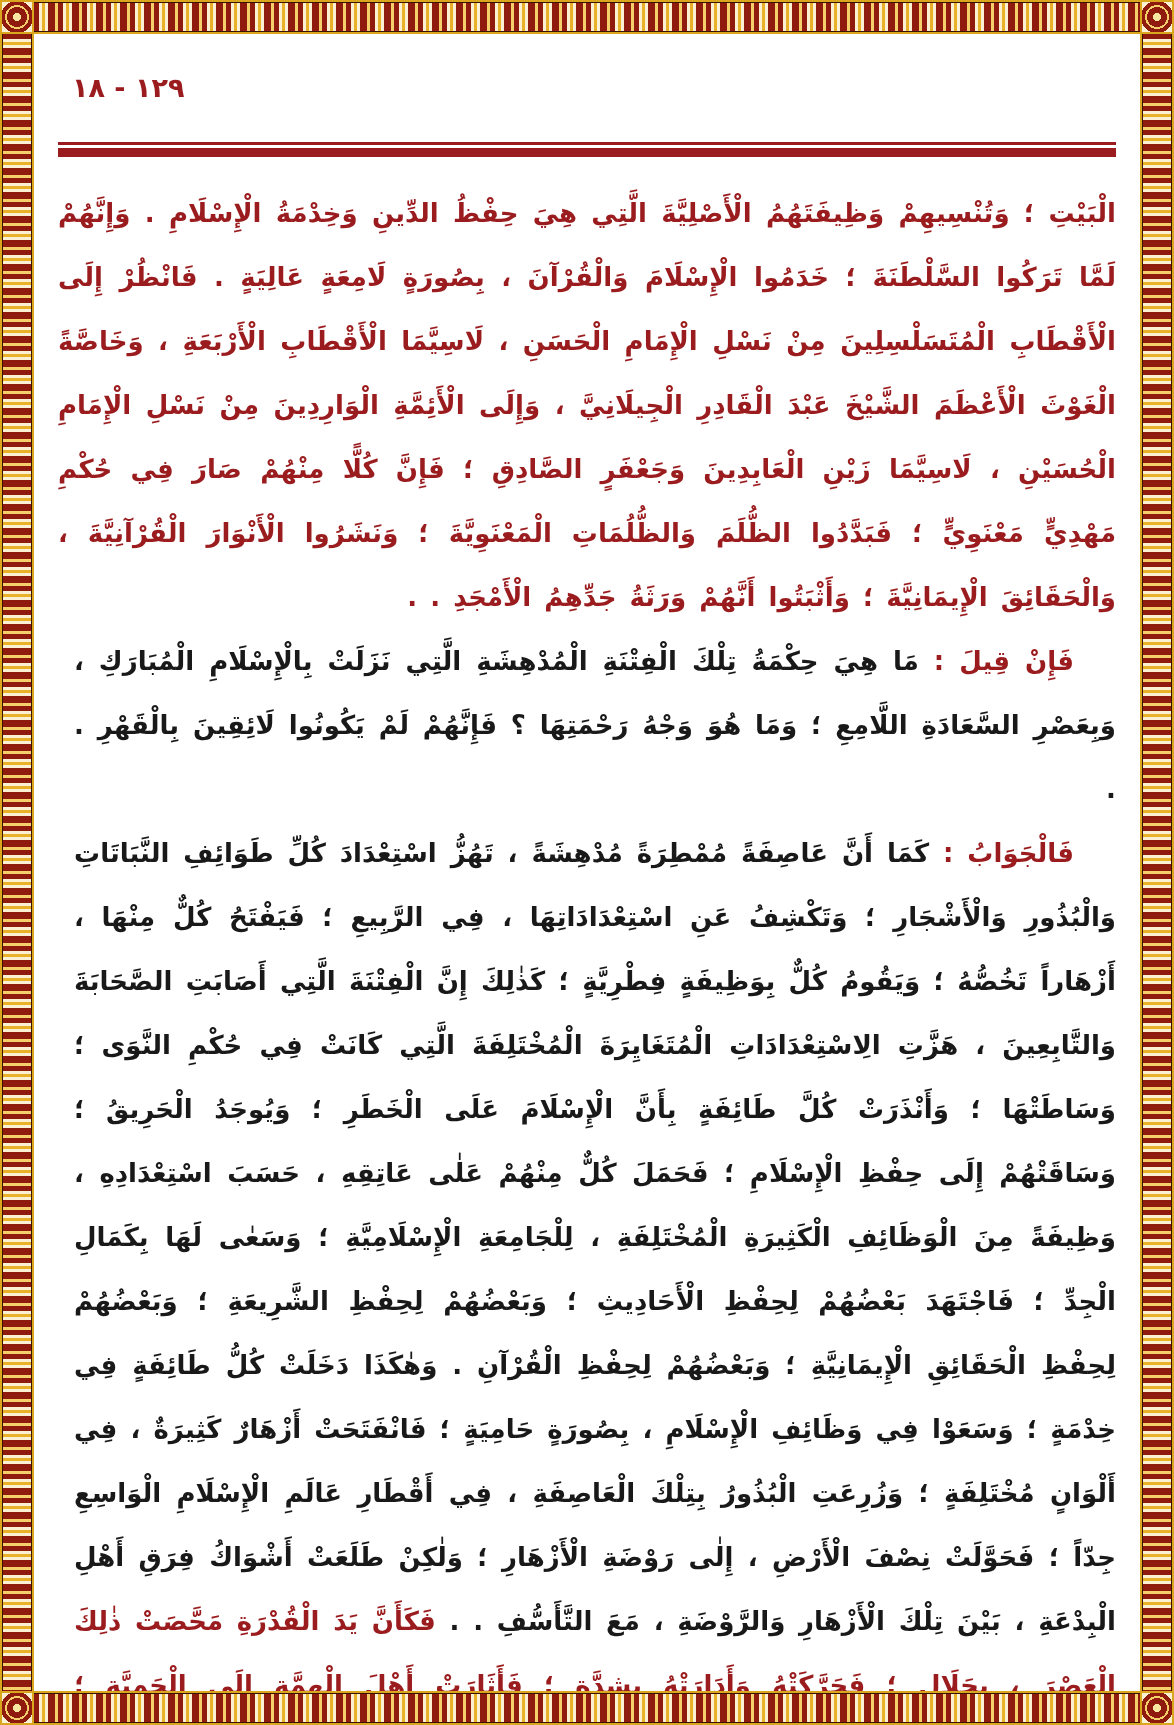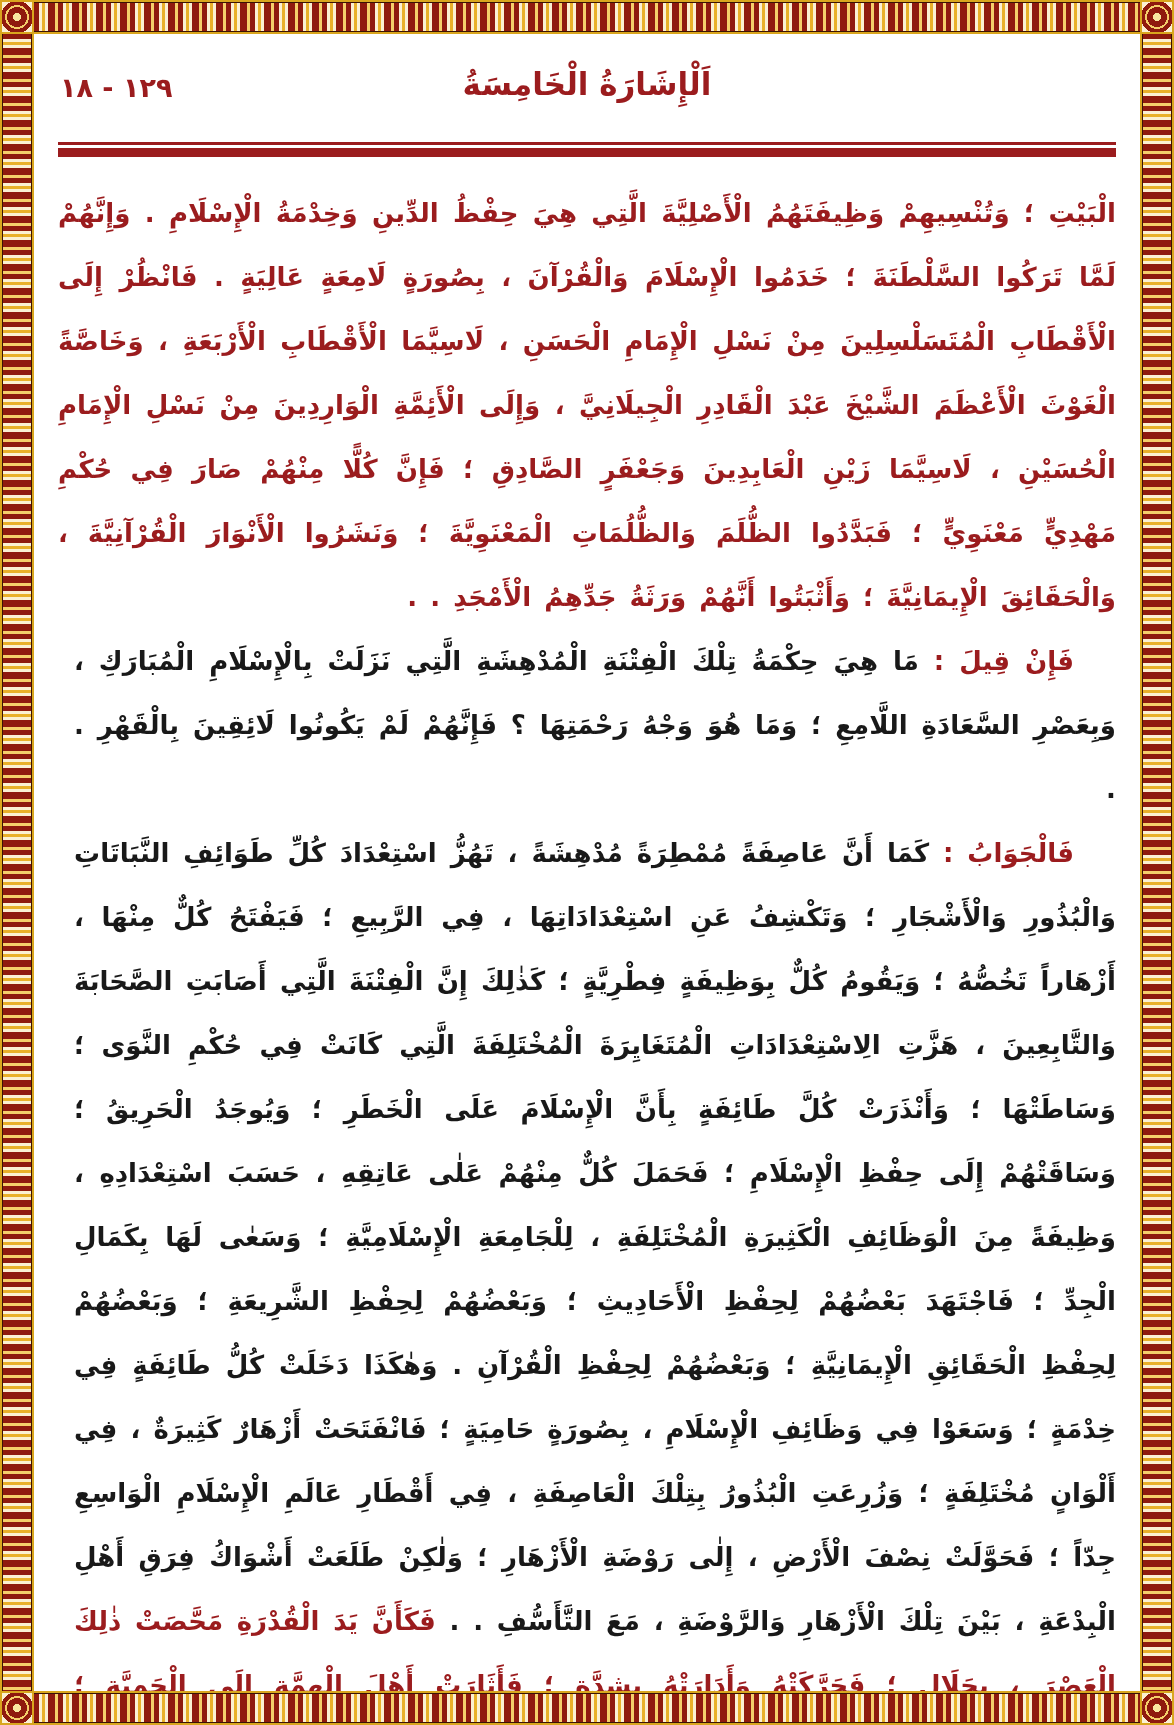--- a/index.html
+++ b/index.html
@@ -69,21 +69,21 @@
   }
   .page-header{position:relative;height:86px;}
   .page-title{
     text-align:center;
     color:var(--red);
     font-size:31px;font-weight:bold;
     padding-top:26px;
     letter-spacing:1px;
   }
   .page-number{
-    position:absolute;left:2px;top:32px;
+    position:absolute;left:14px;top:32px;
     color:var(--red);
     font-size:27px;font-weight:bold;
     direction:ltr;unicode-bidi:isolate;
     letter-spacing:2px;
   }
   .title-rules{margin-top:16px;}
   .rule-thin{height:3px;background:var(--red);}
   .rule-thick{height:9px;background:var(--red);margin-top:3px;}
 
   .body-text{
@@ -109,21 +109,20 @@
 <div class="frame-v frame-left"></div>
 <div class="frame-v frame-right"></div>
 <div class="corner c-tl"></div>
 <div class="corner c-tr"></div>
 <div class="corner c-bl"></div>
 <div class="corner c-br"></div>
 
 <div class="page-inner">
   <div class="page-header">
     <div class="page-number">١٢٩ - ١٨</div>
-    <div class="page-title">اَلْإِشَارَةُ الْخَامِسَةُ</div>
   </div>
 
   <div class="title-rules">
     <div class="rule-thin"></div>
     <div class="rule-thick"></div>
   </div>
 
   <div class="body-text">
     <p><span class="seg-red">الْبَيْتِ ؛ وَتُنْسِيهِمْ وَظِيفَتَهُمُ الْأَصْلِيَّةَ الَّتِي هِيَ حِفْظُ الدِّينِ وَخِدْمَةُ الْإِسْلَامِ . وَإِنَّهُمْ لَمَّا تَرَكُوا السَّلْطَنَةَ ؛ خَدَمُوا الْإِسْلَامَ وَالْقُرْآنَ ، بِصُورَةٍ لَامِعَةٍ عَالِيَةٍ . فَانْظُرْ إِلَى الْأَقْطَابِ الْمُتَسَلْسِلِينَ مِنْ نَسْلِ الْإِمَامِ الْحَسَنِ ، لَاسِيَّمَا الْأَقْطَابِ الْأَرْبَعَةِ ، وَخَاصَّةً الْغَوْثَ الْأَعْظَمَ الشَّيْخَ عَبْدَ الْقَادِرِ الْجِيلَانِيَّ ، وَإِلَى الْأَئِمَّةِ الْوَارِدِينَ مِنْ نَسْلِ الْإِمَامِ الْحُسَيْنِ ، لَاسِيَّمَا زَيْنِ الْعَابِدِينَ وَجَعْفَرٍ الصَّادِقِ ؛ فَإِنَّ كُلًّا مِنْهُمْ صَارَ فِي حُكْمِ مَهْدِيٍّ مَعْنَوِيٍّ ؛ فَبَدَّدُوا الظُّلَمَ وَالظُّلُمَاتِ الْمَعْنَوِيَّةَ ؛ وَنَشَرُوا الْأَنْوَارَ الْقُرْآنِيَّةَ ، وَالْحَقَائِقَ الْإِيمَانِيَّةَ ؛ وَأَثْبَتُوا أَنَّهُمْ وَرَثَةُ جَدِّهِمُ الْأَمْجَدِ . .</span></p>
     <p class="indent"><span class="seg-red">فَإِنْ قِيلَ : </span><span class="seg-black">مَا هِيَ حِكْمَةُ تِلْكَ الْفِتْنَةِ الْمُدْهِشَةِ الَّتِي نَزَلَتْ بِالْإِسْلَامِ الْمُبَارَكِ ، وَبِعَصْرِ السَّعَادَةِ اللَّامِعِ ؛ وَمَا هُوَ وَجْهُ رَحْمَتِهَا ؟ فَإِنَّهُمْ لَمْ يَكُونُوا لَائِقِينَ بِالْقَهْرِ . .</span></p>

